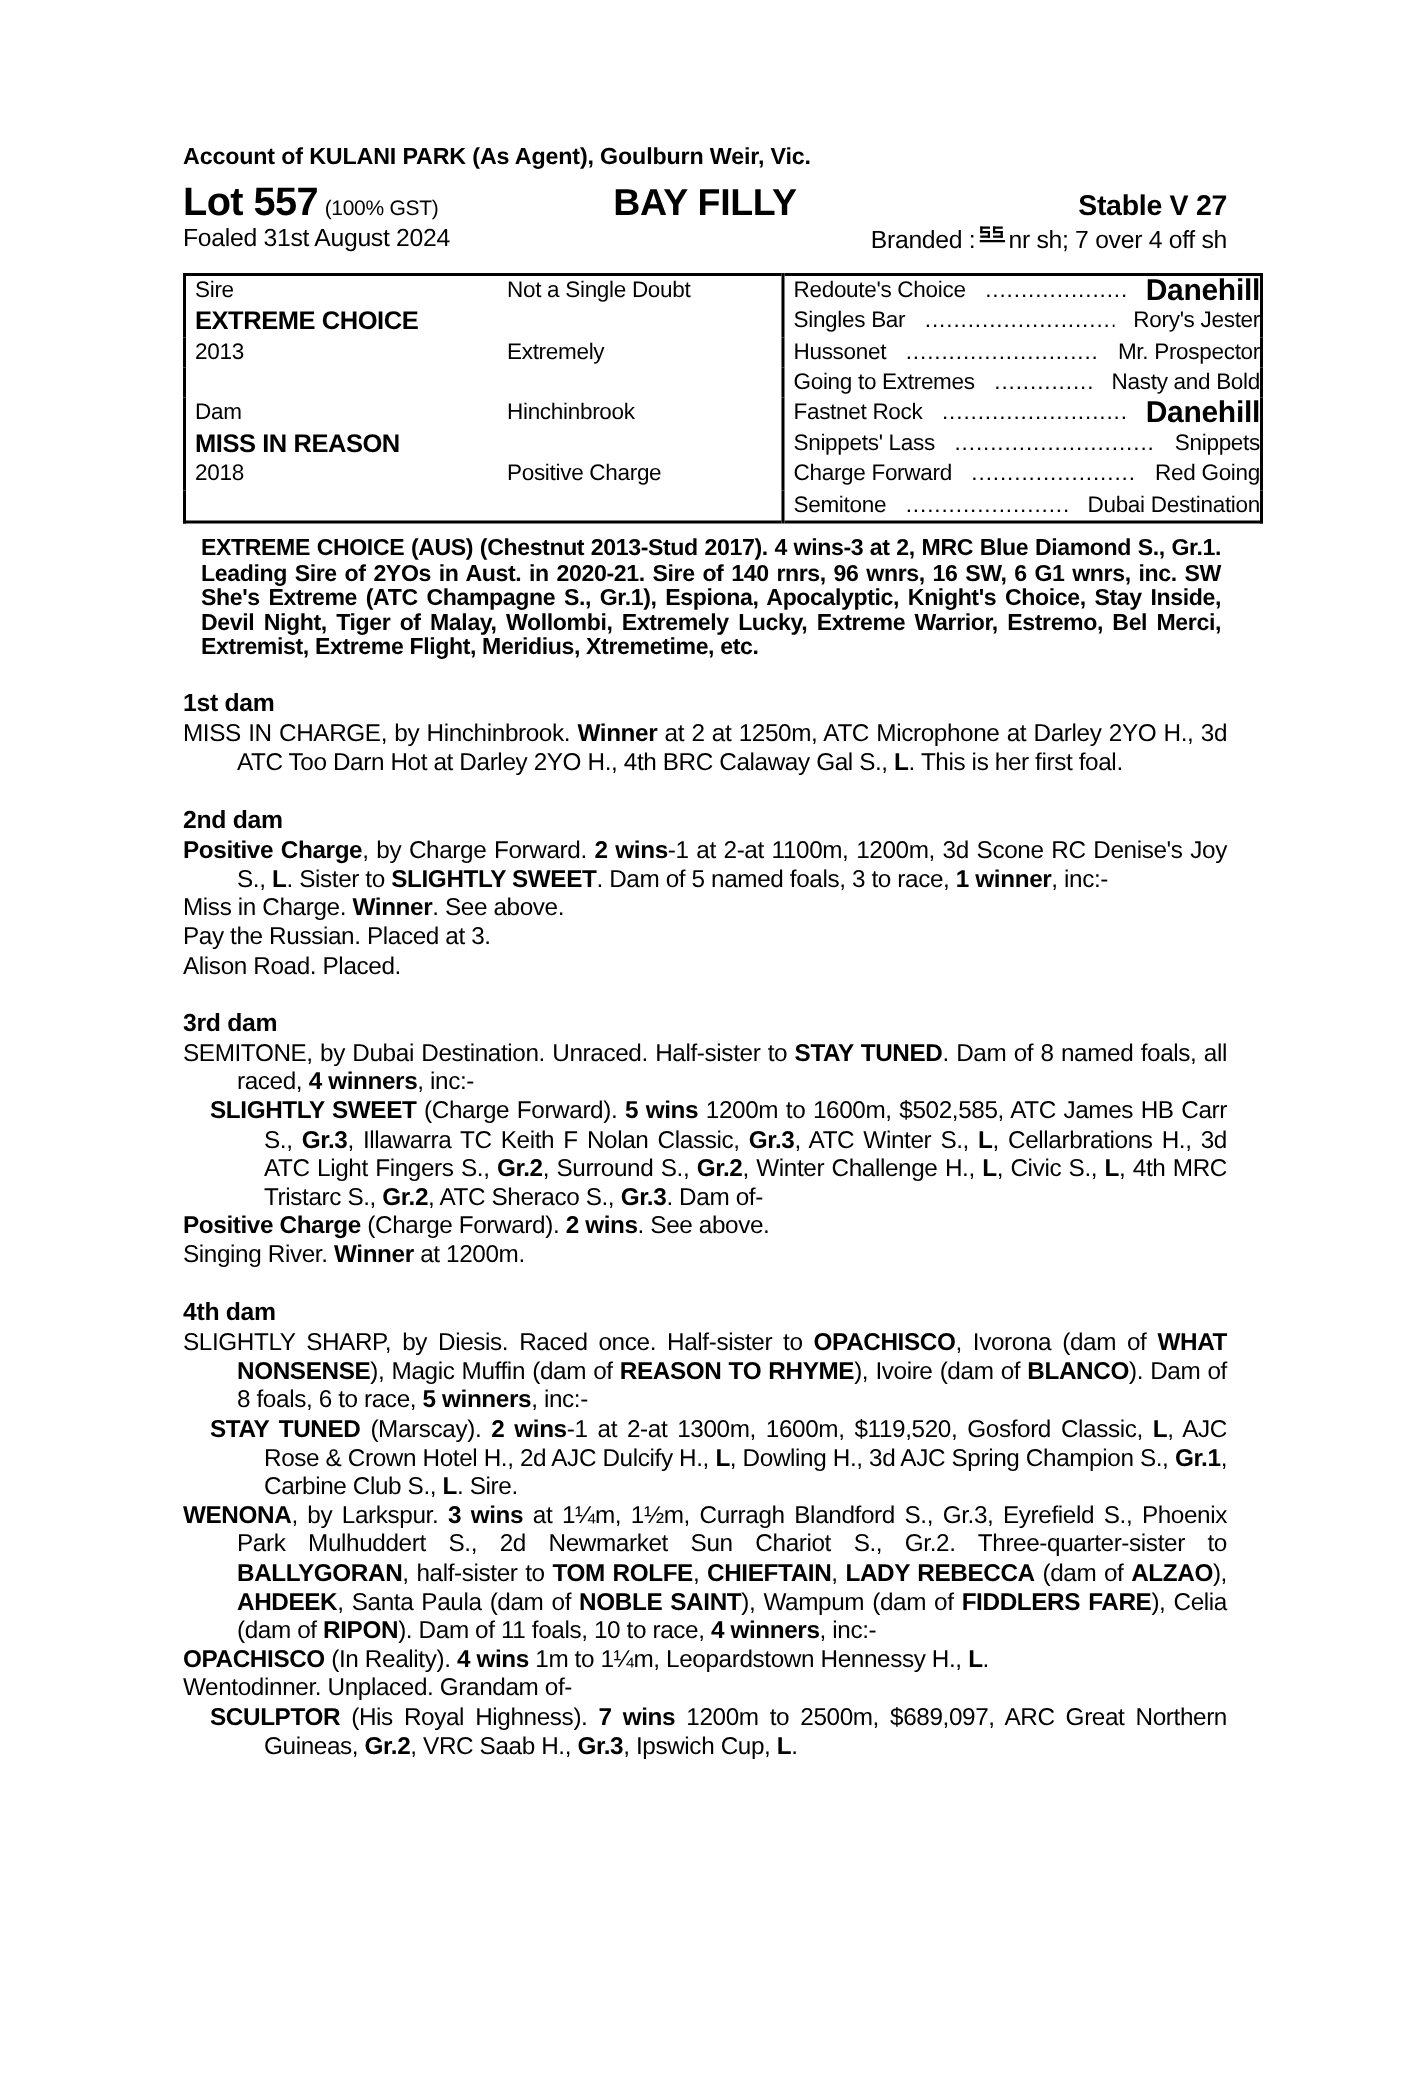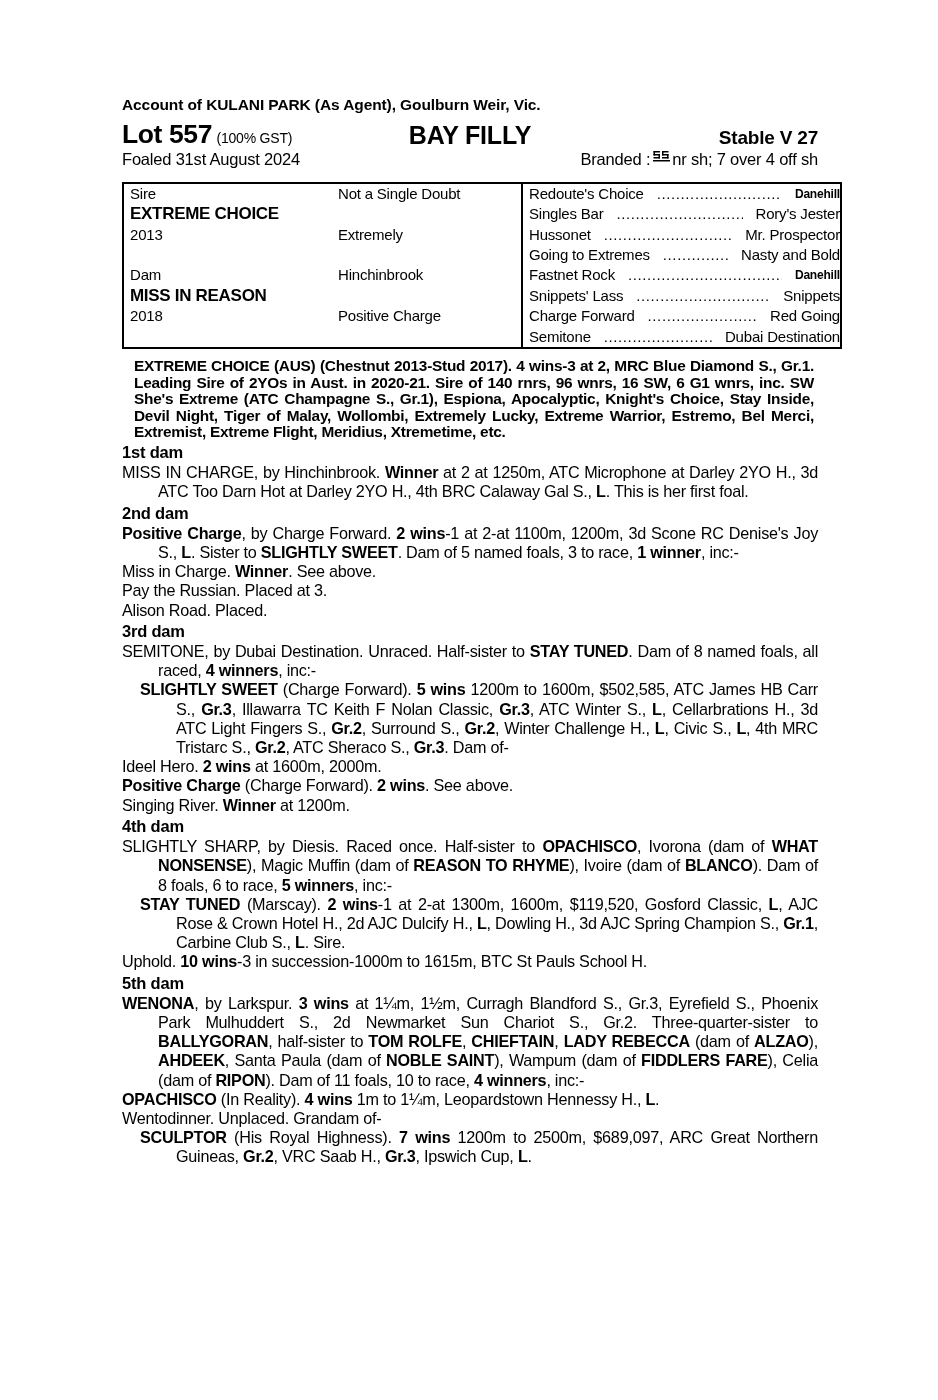--- a/index.html
+++ b/index.html
@@ -146,40 +146,40 @@
   .gp .nm { flex: 0 0 auto; }
   .gp .dots {
     flex: 1 1 auto;
     overflow: hidden;
     white-space: nowrap;
     letter-spacing: 0.6px;
     margin: 0 1px;
     font-size: 15px;
   }
   .gp .par { flex: 0 0 auto; }
-  .gp .par.b { font-weight: bold; font-size: 12px; letter-spacing: -0.2px;}
+  .gp .par.b { font-weight: bold; font-size: 20px; letter-spacing: -0.2px;}
 
   
   .sirepara {
     margin-top: 9px;
     margin-left: 12px;
     margin-right: 4px;
     font-weight: bold;
     font-size: 15.4px;
     line-height: 16.6px;
     text-align: justify;
     letter-spacing: -0.25px;
   }
 
   
   .damhead {
     font-weight: bold;
     font-size: 16.5px;
     letter-spacing: -0.2px;
-    margin-top: 2px;
+    margin-top: 19px;
     margin-bottom: 1px;
   }
   .fam {
     font-size: 16.2px;
     line-height: 19.2px;
     letter-spacing: -0.25px;
     text-align: justify;
     text-justify: inter-word;
   }
   .fam p {
@@ -336,28 +336,25 @@
         <div class="damhead">1st dam</div>
         <p class="lvl0 hang">MISS IN CHARGE, by Hinchinbrook. <b>Winner</b> at 2 at 1250m, ATC Microphone at Darley 2YO H., 3d ATC Too Darn Hot at Darley 2YO H., 4th BRC Calaway Gal S., <b>L</b>. This is her first foal.</p>
         <div class="damhead">2nd dam</div>
         <p class="lvl0 hang"><b>Positive Charge</b>, by Charge Forward. <b>2 wins</b>-1 at 2-at 1100m, 1200m, 3d Scone RC Denise's Joy S., <b>L</b>. Sister to <b>SLIGHTLY SWEET</b>. Dam of 5 named foals, 3 to race, <b>1 winner</b>, inc:-</p>
         <p class="lvl1 nj">Miss in Charge. <b>Winner</b>. See above.</p>
         <p class="lvl1 nj">Pay the Russian. Placed at 3.</p>
         <p class="lvl1 nj">Alison Road. Placed.</p>
         <div class="damhead">3rd dam</div>
         <p class="lvl0 hang">SEMITONE, by Dubai Destination. Unraced. Half-sister to <b>STAY TUNED</b>. Dam of 8 named foals, all raced, <b>4 winners</b>, inc:-</p>
         <p class="lvl1 hang"><b>SLIGHTLY SWEET</b> (Charge Forward). <b>5 wins</b> 1200m to 1600m, $502,585, ATC James HB Carr S., <b>Gr.3</b>, Illawarra TC Keith F Nolan Classic, <b>Gr.3</b>, ATC Winter S., <b>L</b>, Cellarbrations H., 3d ATC Light Fingers S., <b>Gr.2</b>, Surround S., <b>Gr.2</b>, Winter Challenge H., <b>L</b>, Civic S., <b>L</b>, 4th MRC Tristarc S., <b>Gr.2</b>, ATC Sheraco S., <b>Gr.3</b>. Dam of-</p>
-        <p class="lvl2 nj">Ideel Hero. <b>2 wins</b> at 1600m, 2000m.</p>
         <p class="lvl1 nj"><b>Positive Charge</b> (Charge Forward). <b>2 wins</b>. See above.</p>
         <p class="lvl1 nj">Singing River. <b>Winner</b> at 1200m.</p>
         <div class="damhead">4th dam</div>
         <p class="lvl0 hang">SLIGHTLY SHARP, by Diesis. Raced once. Half-sister to <b>OPACHISCO</b>, Ivorona (dam of <b>WHAT NONSENSE</b>), Magic Muffin (dam of <b>REASON TO RHYME</b>), Ivoire (dam of <b>BLANCO</b>). Dam of 8 foals, 6 to race, <b>5 winners</b>, inc:-</p>
         <p class="lvl1 hang"><b>STAY TUNED</b> (Marscay). <b>2 wins</b>-1 at 2-at 1300m, 1600m, $119,520, Gosford Classic, <b>L</b>, AJC Rose &amp; Crown Hotel H., 2d AJC Dulcify H., <b>L</b>, Dowling H., 3d AJC Spring Champion S., <b>Gr.1</b>, Carbine Club S., <b>L</b>. Sire.</p>
-        <p class="lvl0 nj">Uphold. <b>10 wins</b>-3 in succession-1000m to 1615m, BTC St Pauls School H.</p>
-        <div class="damhead">5th dam</div>
         <p class="lvl0 hang"><b>WENONA</b>, by Larkspur. <b>3 wins</b> at 1¼m, 1½m, Curragh Blandford S., Gr.3, Eyrefield S., Phoenix Park Mulhuddert S., 2d Newmarket Sun Chariot S., Gr.2. Three-quarter-sister to <b>BALLYGORAN</b>, half-sister to <b>TOM ROLFE</b>, <b>CHIEFTAIN</b>, <b>LADY REBECCA</b> (dam of <b>ALZAO</b>), <b>AHDEEK</b>, Santa Paula (dam of <b>NOBLE SAINT</b>), Wampum (dam of <b>FIDDLERS FARE</b>), Celia (dam of <b>RIPON</b>). Dam of 11 foals, 10 to race, <b>4 winners</b>, inc:-</p>
         <p class="lvl0 nj"><b>OPACHISCO</b> (In Reality). <b>4 wins</b> 1m to 1¼m, Leopardstown Hennessy H., <b>L</b>.</p>
         <p class="lvl0 nj">Wentodinner. Unplaced. Grandam of-</p>
         <p class="lvl1 hang"><b>SCULPTOR</b> (His Royal Highness). <b>7 wins</b> 1200m to 2500m, $689,097, ARC Great Northern Guineas, <b>Gr.2</b>, VRC Saab H., <b>Gr.3</b>, Ipswich Cup, <b>L</b>.</p>
       </div>
 
   </div>
 </div>
 
 </body></html>

